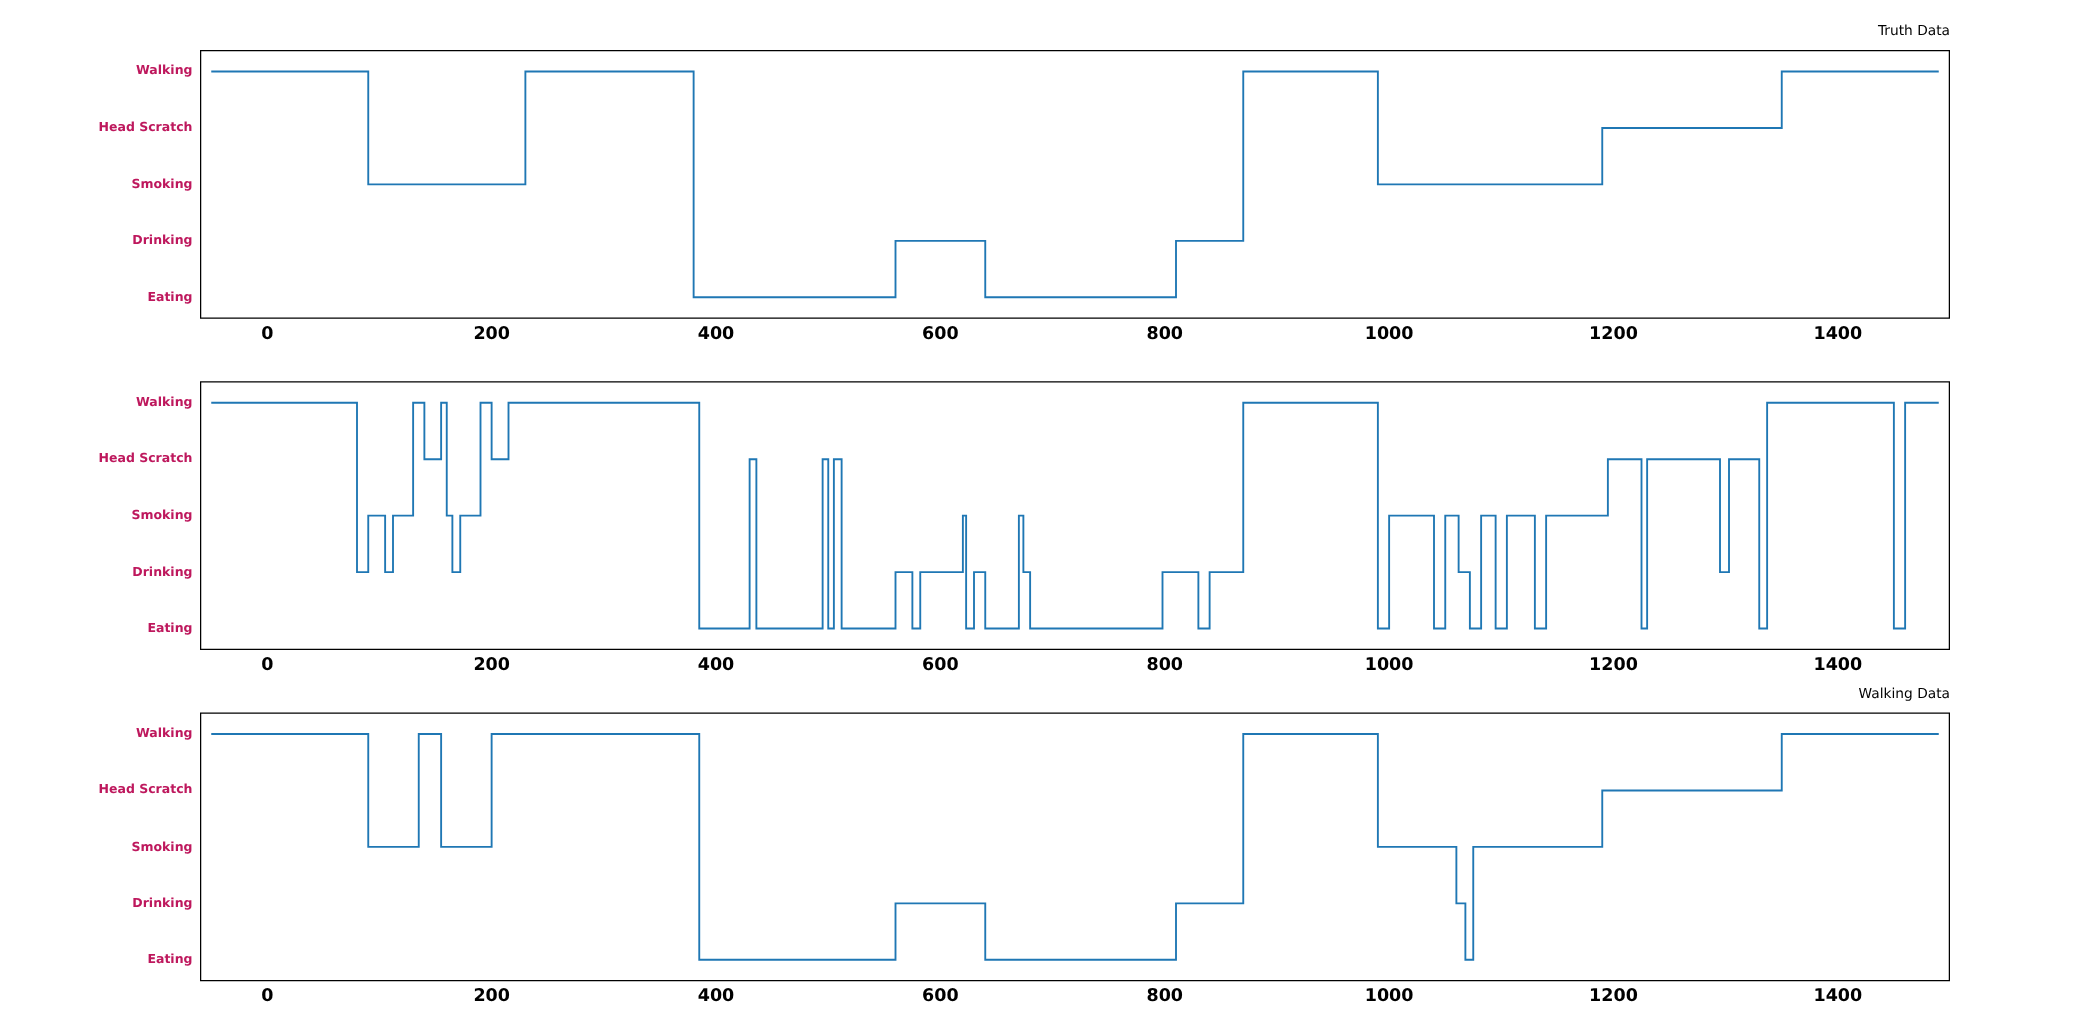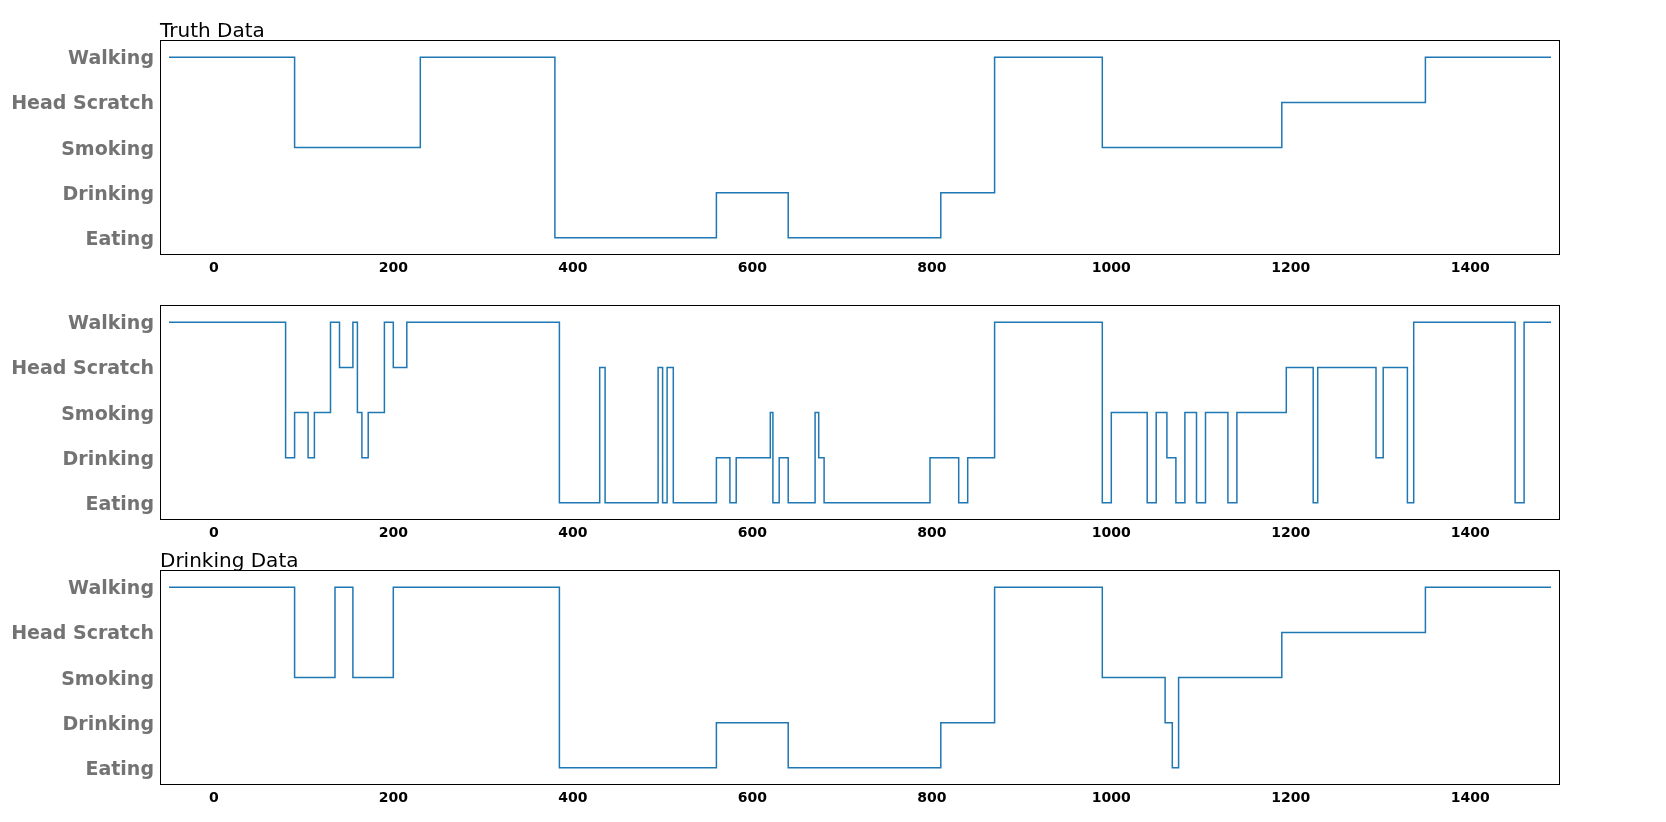--- a/index.html
+++ b/index.html
@@ -14,44 +14,44 @@
     position: relative;
   }
   .subplot {
     position: absolute;
     left: 150px;
     width: 1400px;
   }
   .subplot-title {
     position: absolute;
     width: 100%;
-    text-align: left;
-    font-size: 20px;
+    text-align: right;
+    font-size: 11px;
     top: -22px;
     font-weight: normal;
     color: #000;
   }
   .plot-area {
     position: absolute;
     left: 0;
     top: 0;
     width: 100%;
     height: 100%;
     border: 1px solid #000;
     box-sizing: border-box;
   }
   .ytick {
     position: absolute;
     right: 100%;
     transform: translateY(-50%);
     padding-right: 6px;
-    font-size: 19px;
+    font-size: 10px;
     font-weight: bold;
     white-space: nowrap;
-    color: #737373;
+    color: #be185d;
   }
   .xtick {
     position: absolute;
     top: 100%;
     transform: translateX(-50%);
     padding-top: 4px;
     font-size: 14px;
     font-weight: bold;
     color: #000;
   }
@@ -107,21 +107,21 @@
       <div class="xtick" style="left: 592.308px;">600</div>
       <div class="xtick" style="left: 771.795px;">800</div>
       <div class="xtick" style="left: 951.282px;">1000</div>
       <div class="xtick" style="left: 1130.77px;">1200</div>
       <div class="xtick" style="left: 1310.26px;">1400</div>
       <svg class="line" viewBox="0 0 1400 215" preserveAspectRatio="none">
         <polyline points="9.0,17.2 125.6,17.2 125.6,152.7 134.6,152.7 134.6,107.5 148.1,107.5 148.1,152.7 154.4,152.7 154.4,107.5 170.5,107.5 170.5,17.2 179.5,17.2 179.5,62.4 192.9,62.4 192.9,17.2 197.4,17.2 197.4,107.5 201.9,107.5 201.9,152.7 208.2,152.7 208.2,107.5 224.4,107.5 224.4,17.2 233.3,17.2 233.3,62.4 246.8,62.4 246.8,17.2 399.4,17.2 399.4,197.8 439.7,197.8 439.7,62.4 445.1,62.4 445.1,197.8 498.1,197.8 498.1,62.4 502.6,62.4 502.6,197.8 507.1,197.8 507.1,62.4 513.3,62.4 513.3,197.8 556.4,197.8 556.4,152.7 569.9,152.7 569.9,197.8 576.2,197.8 576.2,152.7 610.3,152.7 610.3,107.5 612.9,107.5 612.9,197.8 619.2,197.8 619.2,152.7 628.2,152.7 628.2,197.8 655.1,197.8 655.1,107.5 658.7,107.5 658.7,152.7 664.1,152.7 664.1,197.8 770.0,197.8 770.0,152.7 798.7,152.7 798.7,197.8 807.7,197.8 807.7,152.7 834.6,152.7 834.6,17.2 942.3,17.2 942.3,197.8 951.3,197.8 951.3,107.5 987.2,107.5 987.2,197.8 996.2,197.8 996.2,107.5 1006.9,107.5 1006.9,152.7 1015.9,152.7 1015.9,197.8 1024.9,197.8 1024.9,107.5 1036.5,107.5 1036.5,197.8 1045.5,197.8 1045.5,107.5 1067.9,107.5 1067.9,197.8 1076.9,197.8 1076.9,107.5 1126.3,107.5 1126.3,62.4 1153.2,62.4 1153.2,197.8 1157.7,197.8 1157.7,62.4 1216.0,62.4 1216.0,152.7 1223.2,152.7 1223.2,62.4 1247.4,62.4 1247.4,197.8 1253.7,197.8 1253.7,17.2 1355.1,17.2 1355.1,197.8 1364.1,197.8 1364.1,17.2 1391.0,17.2"></polyline>
       </svg>
     </div>
     <div class="subplot" style="top: 560px; height: 215px;">
-      <div class="subplot-title">Drinking Data</div>
+      <div class="subplot-title">Walking Data</div>
       <div class="plot-area"></div>
       <div class="ytick" style="top: 197.8px;">Eating</div>
       <div class="ytick" style="top: 152.65px;">Drinking</div>
       <div class="ytick" style="top: 107.5px;">Smoking</div>
       <div class="ytick" style="top: 62.35px;">Head Scratch</div>
       <div class="ytick" style="top: 17.2px;">Walking</div>
       <div class="xtick" style="left: 53.8462px;">0</div>
       <div class="xtick" style="left: 233.333px;">200</div>
       <div class="xtick" style="left: 412.821px;">400</div>
       <div class="xtick" style="left: 592.308px;">600</div>

